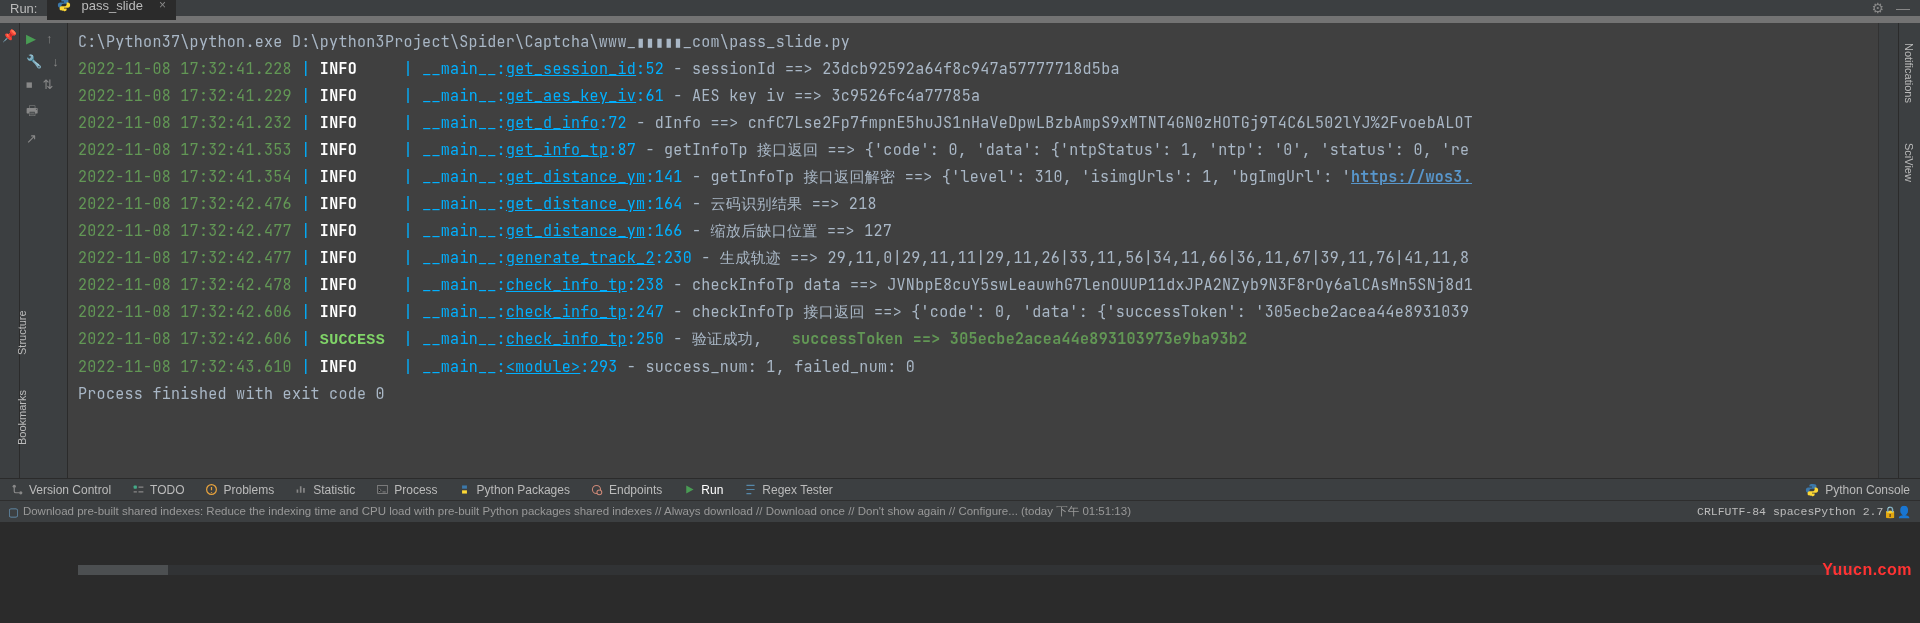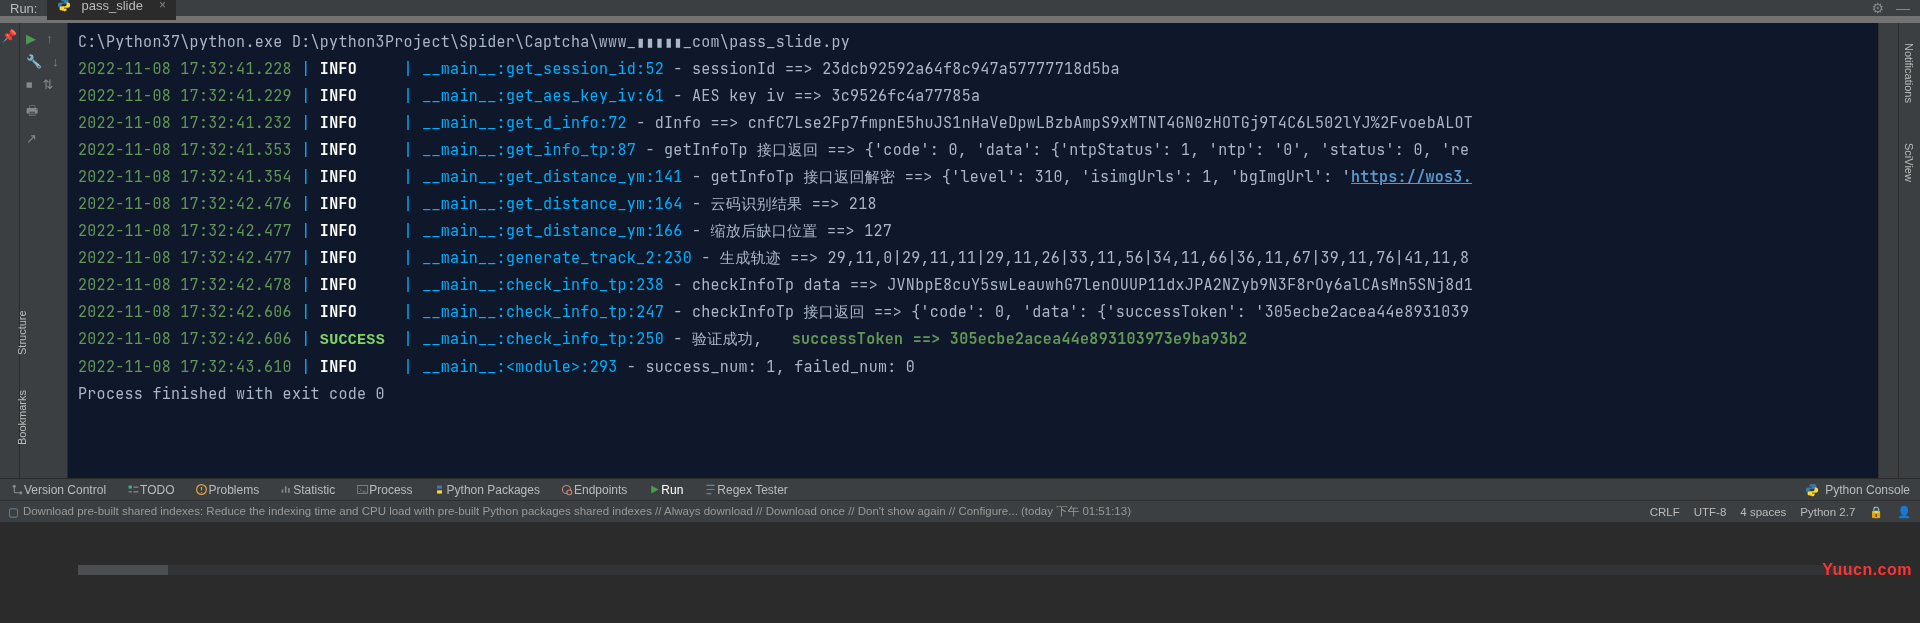--- a/index.html
+++ b/index.html
@@ -60,21 +60,21 @@
   border-right: 1px solid #2b2b2b;
   display: flex; flex-direction: column; padding-top: 4px;
 }
 .gutter-row { display: flex; gap: 10px; padding: 4px 6px; }
 .gutter .ico { font-size: 13px; }
 .play-ico { color: #499c54; }
 .gray-ico { color: #888; }
 
 .console {
   flex: 1;
-  background: #0f172a;
+  background: #404040;
   padding: 6px 10px 8px 10px;
   font-size: 15px;
   line-height: 27px;
   white-space: pre;
   overflow: hidden;
   font-family: "JetBrains Mono", Consolas, monospace;
 }
 .line { white-space: pre; letter-spacing: 0.3px; }
 .log-edge {
   width: 20px;
@@ -98,56 +98,56 @@
   white-space: nowrap;
 }
 
 
 .c-path     { color: #a9b7c6; }
 .c-date     { color: #629755; }
 .c-pipe     { color: #00b0ff; }
 .c-info     { color: #ffffff; font-weight: 600; }
 .c-success  { color: #80d468; font-weight: 600; font-family: Liberation Mono, monospace; }
 .c-main     { color: #00b0ff; }
-.c-func     { color: #00b0ff; }
+.c-func     { color: #00b0ff; text-decoration: underline; }
 .c-num      { color: #00b0ff; }
 .c-dash     { color: #a9b7c6; }
 .c-msg      { color: #a9b7c6; }
 .c-green    { color: #629755; font-weight: 600; margin-left: 20px; }
 .c-link     { color: #5896cb; text-decoration: underline; font-weight: bold; }
 .c-finish   { color: #a9b7c6; }
 
 
 .tools-bar {
   height: 22px;
   background: #3c3f41;
   border-top: 1px solid #2b2b2b;
   display: flex;
   align-items: center;
   font-size: 12px;
   color: #bbbbbb;
 }
-.tools-bar .tool { display: flex; align-items: center; padding: 0 10px; cursor: default; }
+.tools-bar .tool { display: flex; align-items: center; gap: 5px; padding: 0 10px; cursor: default; }
 .tool-ico { width: 14px; height: 14px; display: inline-flex; align-items:center; justify-content:center; }
 .run-active { color: #fff; }
 .tools-right { margin-left: auto; padding-right: 10px; display: flex; align-items: center; gap: 6px; }
 
 
 .status-bar {
   height: 22px;
   background: #3c3f41;
   border-top: 1px solid #2e2e2e;
   display: flex;
   align-items: center;
   font-size: 11.5px;
   color: #999;
   padding: 0 8px;
 }
 .status-left { display: flex; align-items: center; gap: 4px; }
-.status-right { margin-left: auto; display: flex; gap: 14px; align-items: center; }
+.status-right { margin-left: auto; display: flex; align-items: center; font-family: Liberation Mono, monospace; }
 .status-cell { color: #bbb; }
 
 .watermark {
   position: absolute;
   right: 8px;
   bottom: 44px;
   color: #ff3333;
   font-size: 16px;
   font-family: Arial;
   font-weight: bold;

